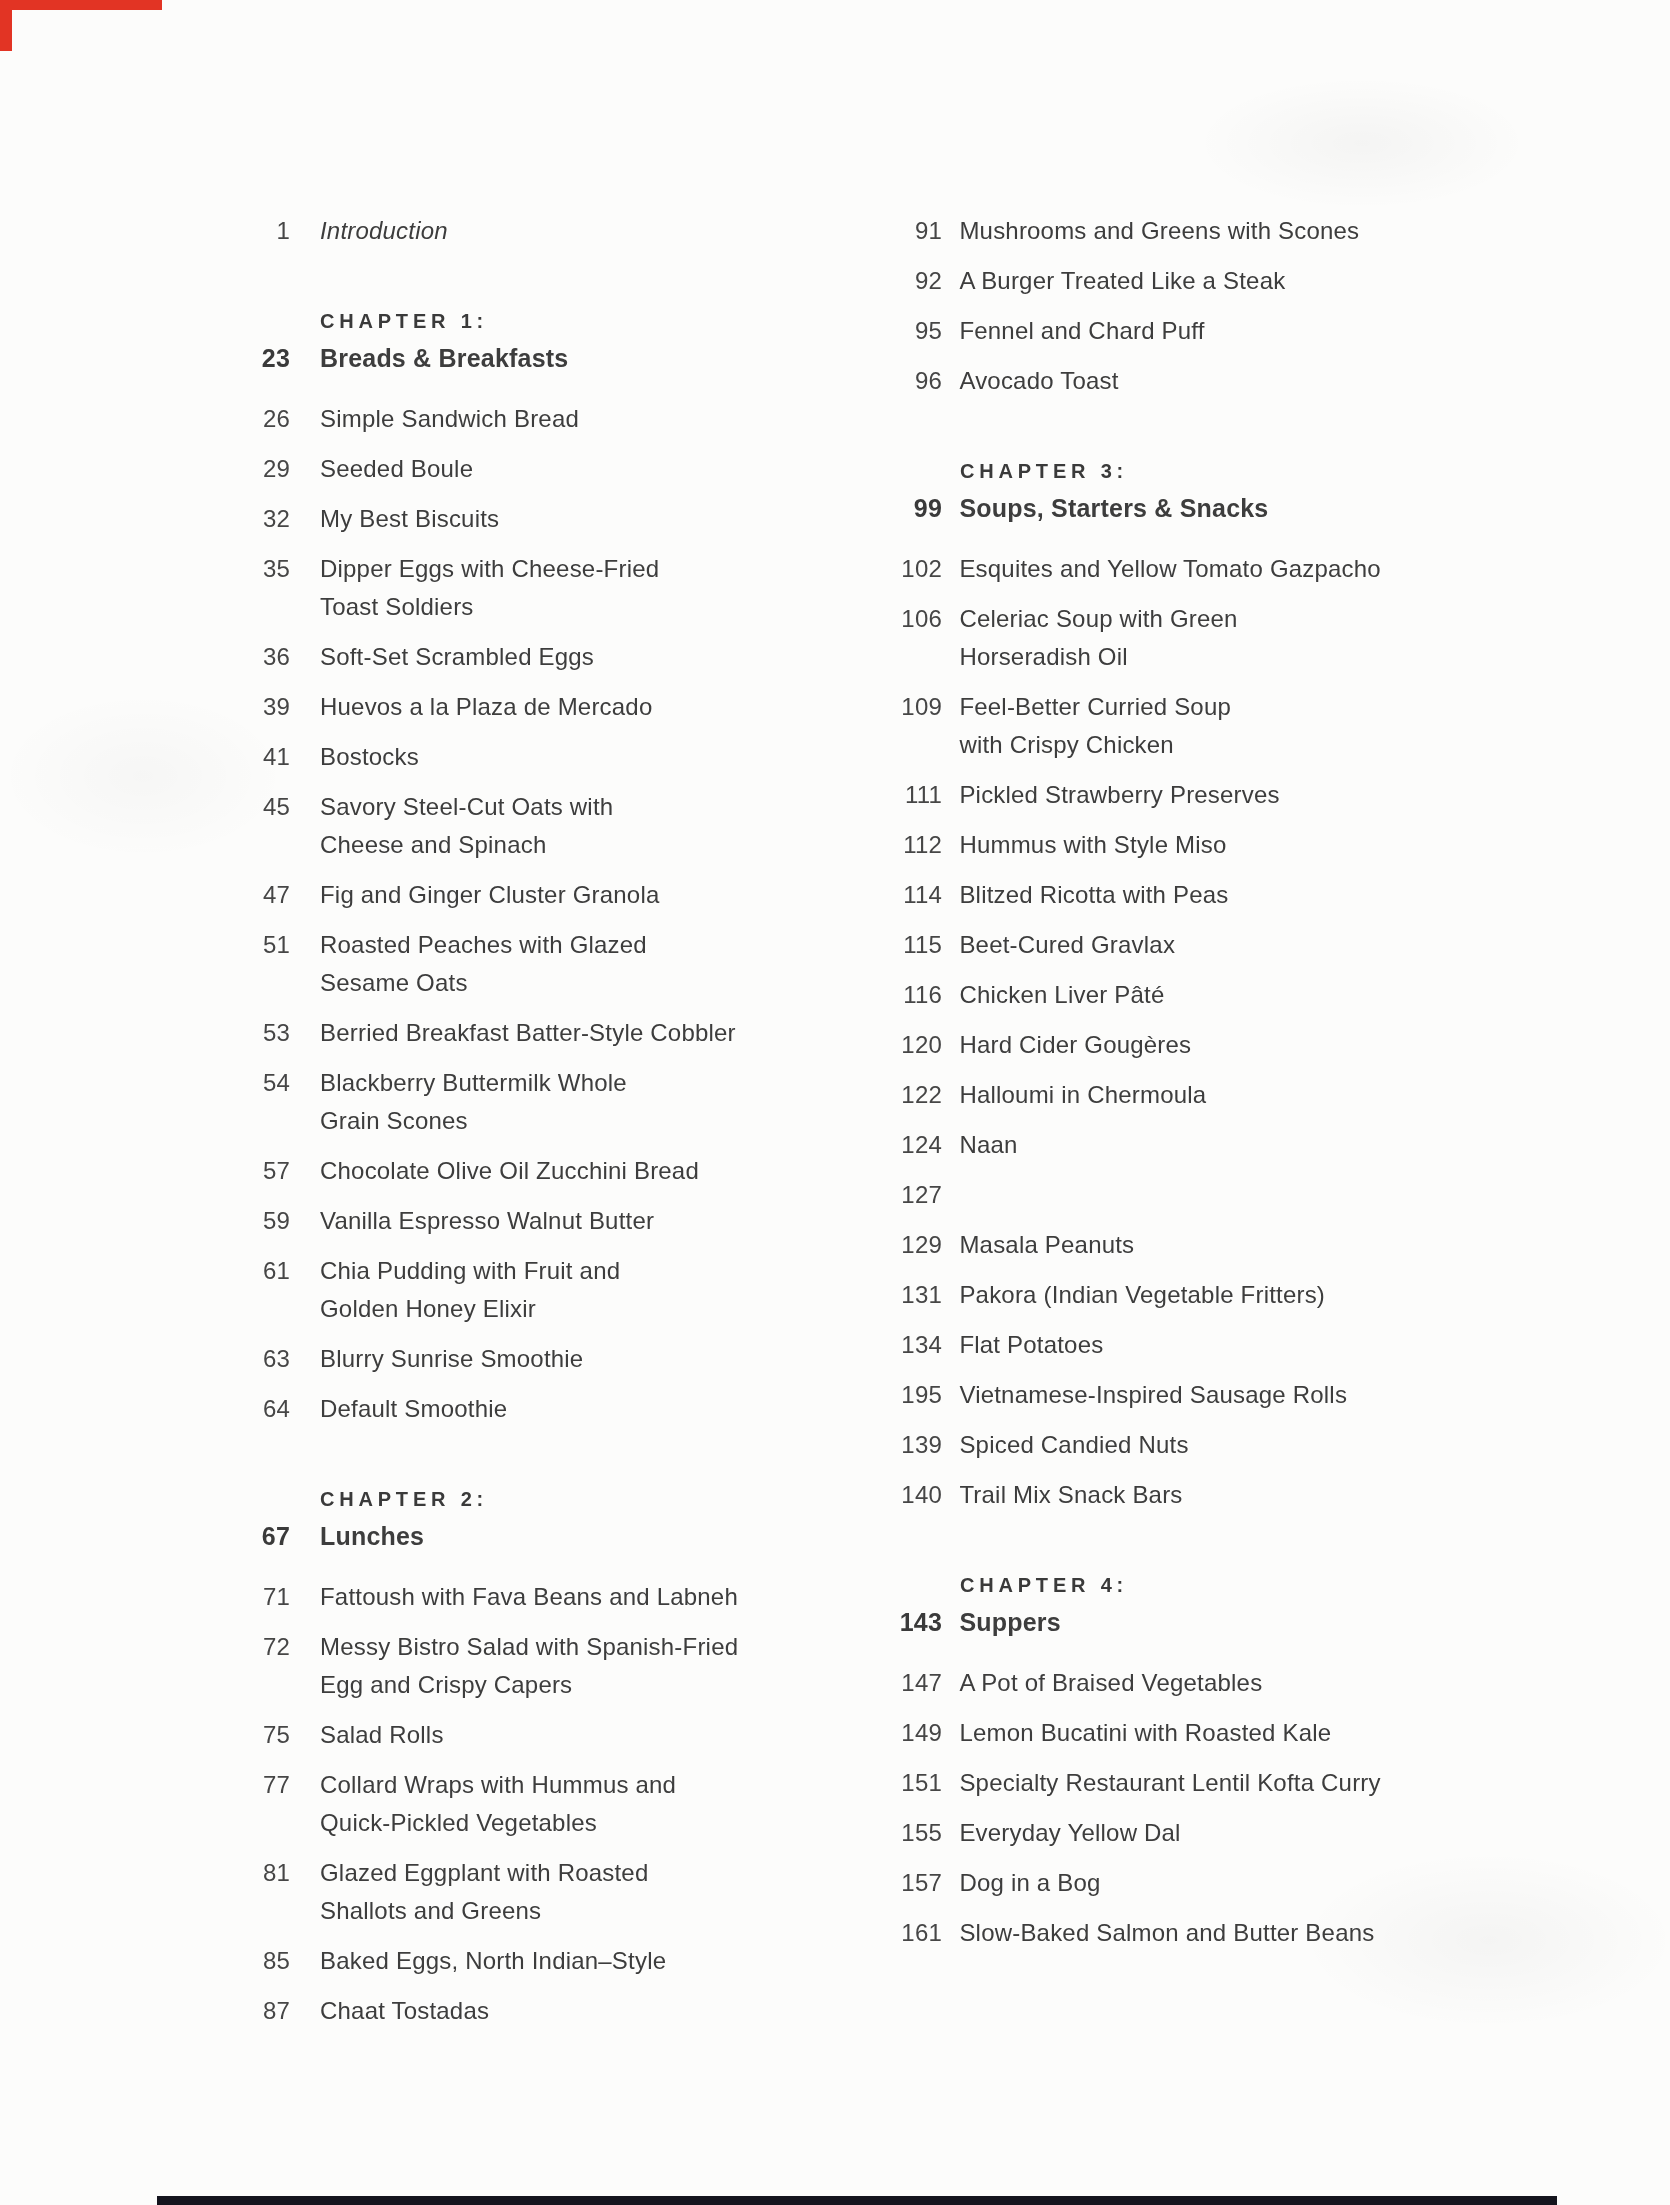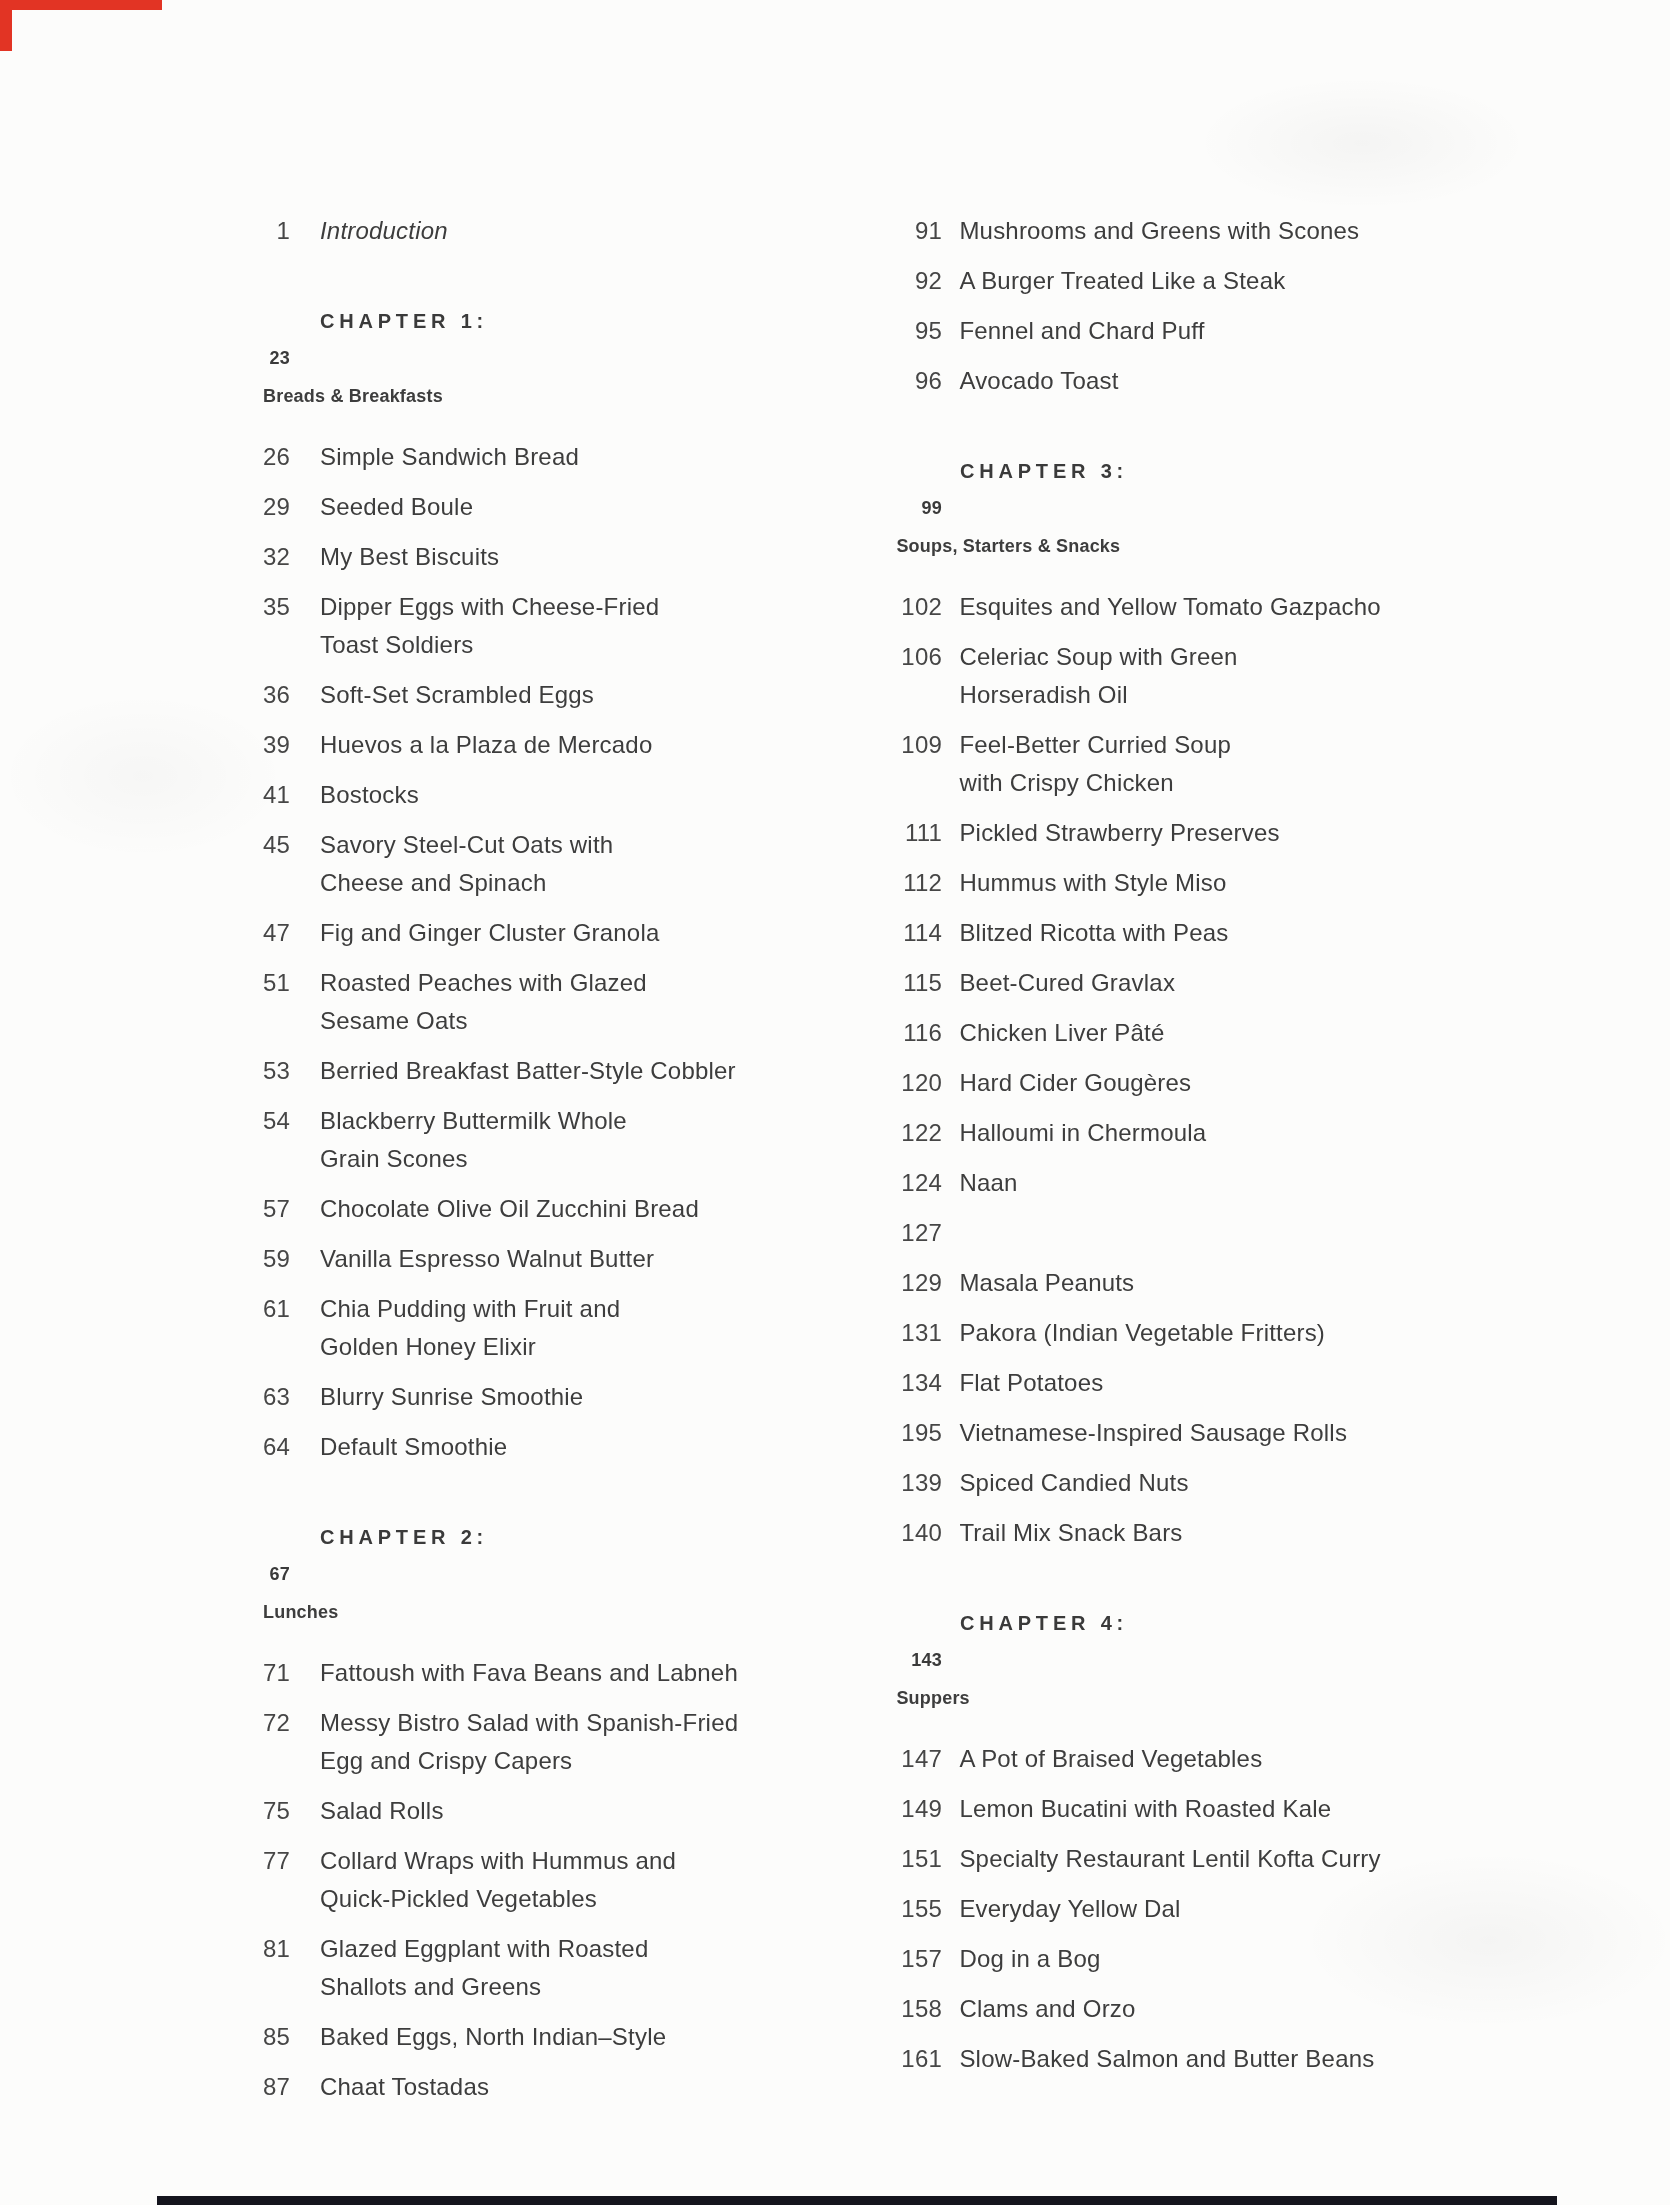--- a/index.html
+++ b/index.html
@@ -47,25 +47,24 @@
   .chapter-label {
     font-size: 20px;
     font-weight: bold;
     letter-spacing: 4.8px;
     line-height: 36px;
     color: #3a3a3a;
   }
   .col-left .chapter-label { padding-left: 87px; }
   .col-right .chapter-label { padding-left: 81px; }
   .chapter-title-row {
-    font-size: 18px;
+    font-size: 25px;
     font-weight: bold;
     margin-bottom: 23px;
     letter-spacing: 0.2px;
-    flex-direction: column;
   }
   .chapter-title-row .num { color: #3a3a3a; }
   .chapter-title-row .title { }
 </style>
 </head>
 <body>
 
 <div class="page">
   <div class="mark-red-top" style="background: rgb(226, 52, 36);"></div>
   <div class="mark-red-left" style="background: rgb(226, 52, 36);"></div>
@@ -314,23 +313,19 @@
         </div>
         <div class="entry">
           <span class="num">155</span>
           <span class="title">Everyday Yellow Dal</span>
         </div>
         <div class="entry">
           <span class="num">157</span>
           <span class="title">Dog in a Bog</span>
         </div>
         <div class="entry">
-          <span class="num">158</span>
-          <span class="title">Clams and Orzo</span>
-        </div>
-        <div class="entry">
           <span class="num">161</span>
           <span class="title">Slow-Baked Salmon and Butter Beans</span>
         </div>
       </div>
   </div>
 </div>
 
 
 </body></html>

